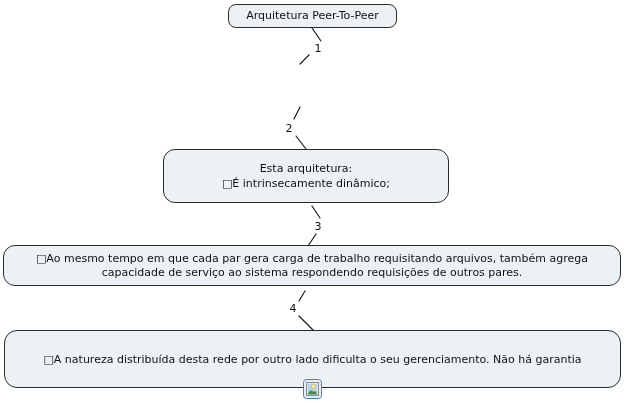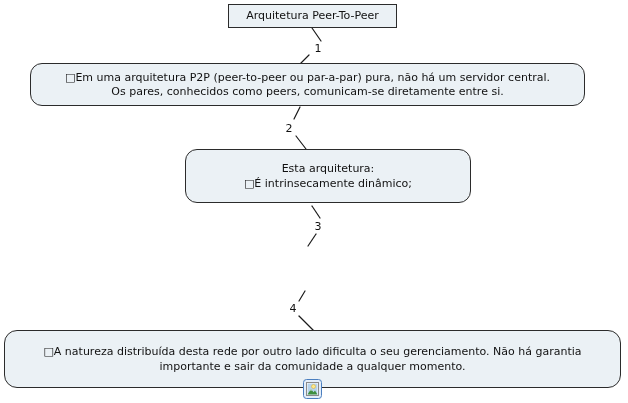--- a/index.html
+++ b/index.html
@@ -36,23 +36,23 @@
     color: var(--text-color, #111111);
     font-size: 11px;
     line-height: 14px;
     display: flex;
     flex-direction: column;
     align-items: center;
     justify-content: center;
     text-align: center;
   }
   .node .line { white-space: nowrap; }
-  .node-root   { left: 228px; top: 4px;   width: 169px; height: 24px; border-radius: 0; }
+  .node-root   { left: 228px; top: 4px;   width: 169px; height: 24px; border-radius: 8px; }
   .node-c1     { left: 30px;  top: 63px;  width: 555px; height: 43px; border-radius: 12px; }
-  .node-c2     { left: 163px; top: 149px; width: 286px; height: 54px; border-radius: 12px; line-height: 15px; margin-left: 22px; }
+  .node-c2     { left: 163px; top: 149px; width: 286px; height: 54px; border-radius: 12px; line-height: 15px; }
   .node-c3     { left: 3px;   top: 245px; width: 618px; height: 41px; border-radius: 12px; }
   .node-c4     { left: 4px;   top: 330px; width: 617px; height: 58px; border-radius: 13px; line-height: 15px; }
   .link-label {
     position: absolute;
     transform: translate(-50%, -50%);
     font-size: 11px;
     color: var(--text-color, #111111);
   }
   .label-1 { left: 318px; top: 48px; }
   .label-2 { left: 289px; top: 128px; }
@@ -82,40 +82,39 @@
     <line x1="305" y1="291" x2="299" y2="301"></line>
     <line x1="299" y1="316" x2="314" y2="331"></line>
   </svg>
 
   <div class="node node-root">
     <div class="line">Arquitetura Peer-To-Peer</div>
   </div>
 
   <span class="link-label label-1">1</span>
 
-  <div class="node node-c1">
-    <div class="line">□Em uma arquitetura P2P (peer-to-peer ou par-a-par) pura, não há um servidor central.</div>
-    <div class="line">Os pares, conhecidos como peers, comunicam-se diretamente entre si.</div>
-  </div>
 
   <span class="link-label label-2">2</span>
 
   <div class="node node-c2">
     <div class="line">Esta arquitetura:</div>
     <div class="line">□É intrinsecamente dinâmico;</div>
   </div>
 
   <span class="link-label label-3">3</span>
 
+  <div class="node node-c3">
+    <div class="line">□Ao mesmo tempo em que cada par gera carga de trabalho requisitando arquivos, também agrega</div>
+    <div class="line">capacidade de serviço ao sistema respondendo requisições de outros pares.</div>
+  </div>
 
   <span class="link-label label-4">4</span>
 
   <div class="node node-c4">
     <div class="line">□A natureza distribuída desta rede por outro lado dificulta o seu gerenciamento. Não há garantia</div>
-    <div class="line">importante e sair da comunidade a qualquer momento.</div>
   </div>
 
   <div class="attachment">
     <svg width="19" height="20" viewBox="0 0 19 20">
       <rect x="0.5" y="0.5" width="18" height="19" rx="3" fill="#e4eefa" stroke="#4a7ebf"></rect>
       <rect x="3.5" y="3.5" width="12" height="13" fill="#ffffff" stroke="#8a8a8a"></rect>
       <rect x="4.5" y="4.5" width="10" height="11" fill="#b7d3ec"></rect>
       <circle cx="10.5" cy="7.5" r="2" fill="#ffe98c" stroke="#d9b23e" stroke-width="0.6"></circle>
       <polygon points="4.5,15.5 8,10 10.5,13.2 12,11.5 14.5,15.5" fill="#3f8f3f"></polygon>
       <polygon points="7,11.5 8,10 9.2,11.5" fill="#e9f4e9"></polygon>

